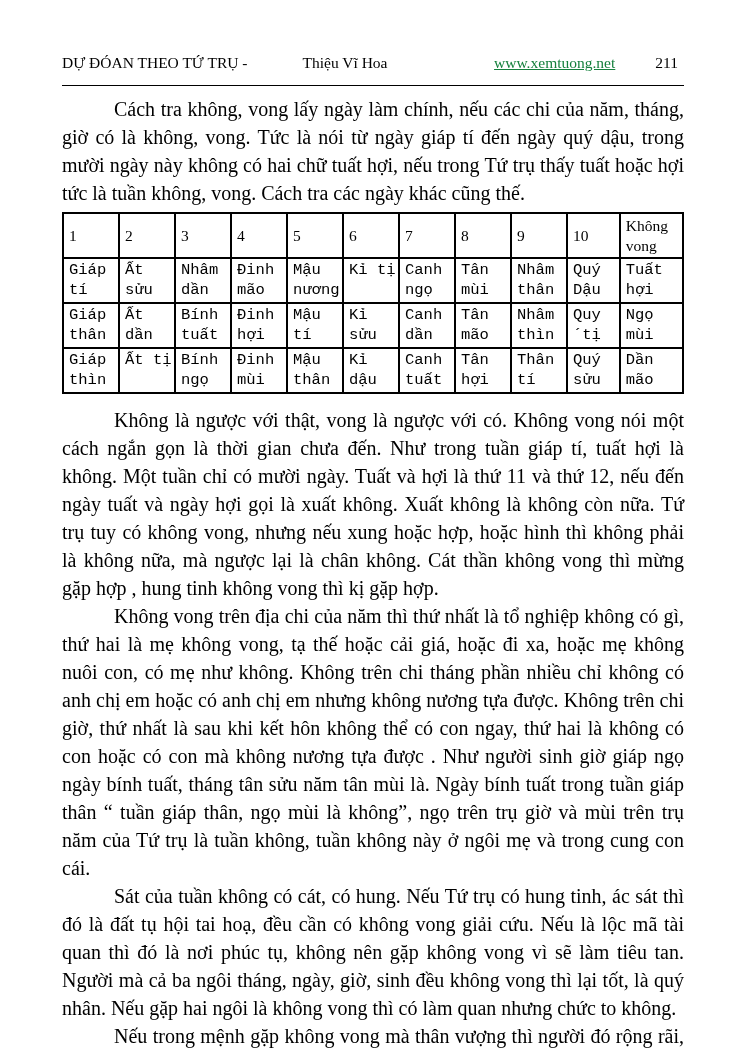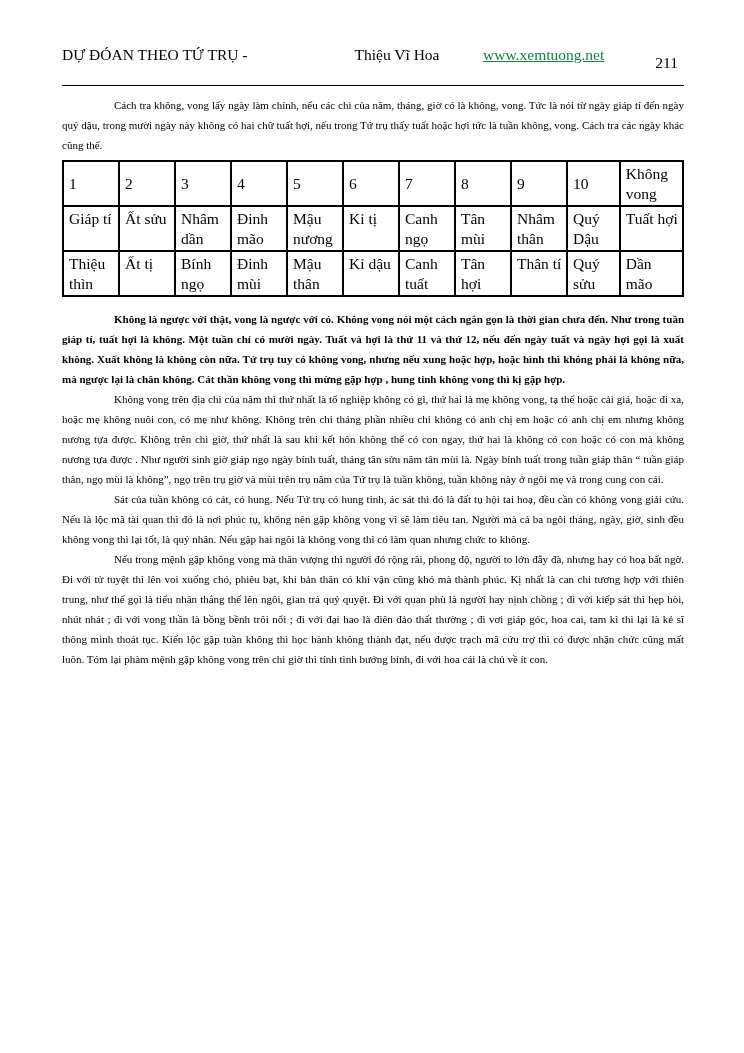--- a/index.html
+++ b/index.html
@@ -15,61 +15,60 @@
     color: #000;
   }
   .page {
     box-sizing: border-box;
     width: 744px;
     height: 1053px;
     padding: 46px 60px 0 62px;
   }
   .doc-header {
     display: flex;
-    align-items: flex-start;
+    align-items: flex-end;
     font-size: 15.5px;
     line-height: 18px;
     white-space: nowrap;
-    gap: 11px;
   }
   .doc-header .title { flex: 0 0 auto; }
-  .doc-header .author { margin-left: 96px; }
+  .doc-header .author { margin-left: 55px; }
   .doc-header .website { margin-left: auto; text-decoration: underline; color: #15803d; cursor: pointer; }
   .doc-header .pagenum { margin-left: 40px; margin-right: 6px; margin-top: 8px; }
   .divider {
     border: none;
     border-top: 1.6px solid #000;
     margin: 13px 0 0 0;
   }
   p.body-text {
     margin: 0;
-    font-size: 11px;
-    line-height: 20px;
+    font-size: 20px;
+    line-height: 28px;
     text-align: justify;
     text-indent: 52px;
   }
   p.intro { margin-top: 9px; }
-  p.after-table { margin-top: 12px; font-weight: bold; }
+  p.after-table { margin-top: 12px; }
   table.kv-table {
     width: 100%;
     margin-top: 5px;
     border-collapse: collapse;
     table-layout: fixed;
   }
   table.kv-table th, table.kv-table td {
     border: 2px solid #000;
     font-weight: normal;
     font-size: 15.5px;
     line-height: 19.5px;
     text-align: left;
     padding: 2px 2px 2px 5px;
     overflow: hidden;
   }
   table.kv-table th { height: 34px; vertical-align: middle; }
-  table.kv-table td { height: 36px; vertical-align: top; }
+  table.kv-table td { height: 36px; vertical-align: top; font-family: Liberation Mono, monospace; }
   col.c-std { width: 9.03%; }
   col.c-ten { width: 8.5%; }
   col.c-last { width: 10.2%; }
 </style>
 </head>
 <body>
 
 <div class="page">
 
   <div class="doc-header">
@@ -118,21 +117,34 @@
         <td>Đinh mão</td>
         <td>Mậu nương</td>
         <td>Kỉ tị</td>
         <td>Canh ngọ</td>
         <td>Tân mùi</td>
         <td>Nhâm thân</td>
         <td>Quý Dậu</td>
         <td>Tuất hợi</td>
       </tr>
       <tr>
-        <td>Thiệu thìn</td>
+        <td>Giáp thân</td>
+        <td>Ất dần</td>
+        <td>Bính tuất</td>
+        <td>Đinh hợi</td>
+        <td>Mậu tí</td>
+        <td>Kỉ sửu</td>
+        <td>Canh dần</td>
+        <td>Tân mão</td>
+        <td>Nhâm thìn</td>
+        <td>Quy ´tị</td>
+        <td>Ngọ mùi</td>
+      </tr>
+      <tr>
+        <td>Giáp thìn</td>
         <td>Ất tị</td>
         <td>Bính ngọ</td>
         <td>Đinh mùi</td>
         <td>Mậu thân</td>
         <td>Kỉ dậu</td>
         <td>Canh tuất</td>
         <td>Tân hợi</td>
         <td>Thân tí</td>
         <td>Quý sửu</td>
         <td>Dần mão</td>

